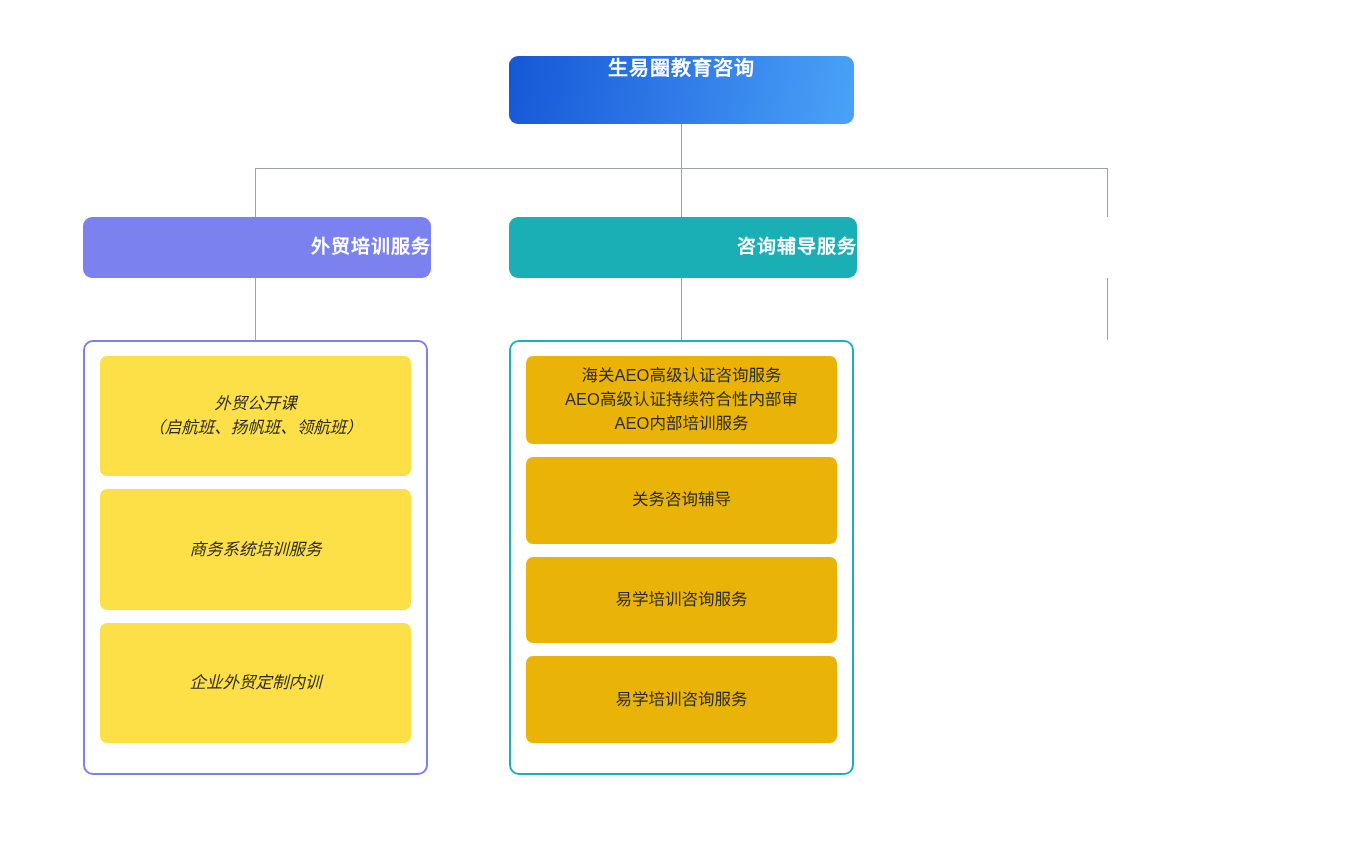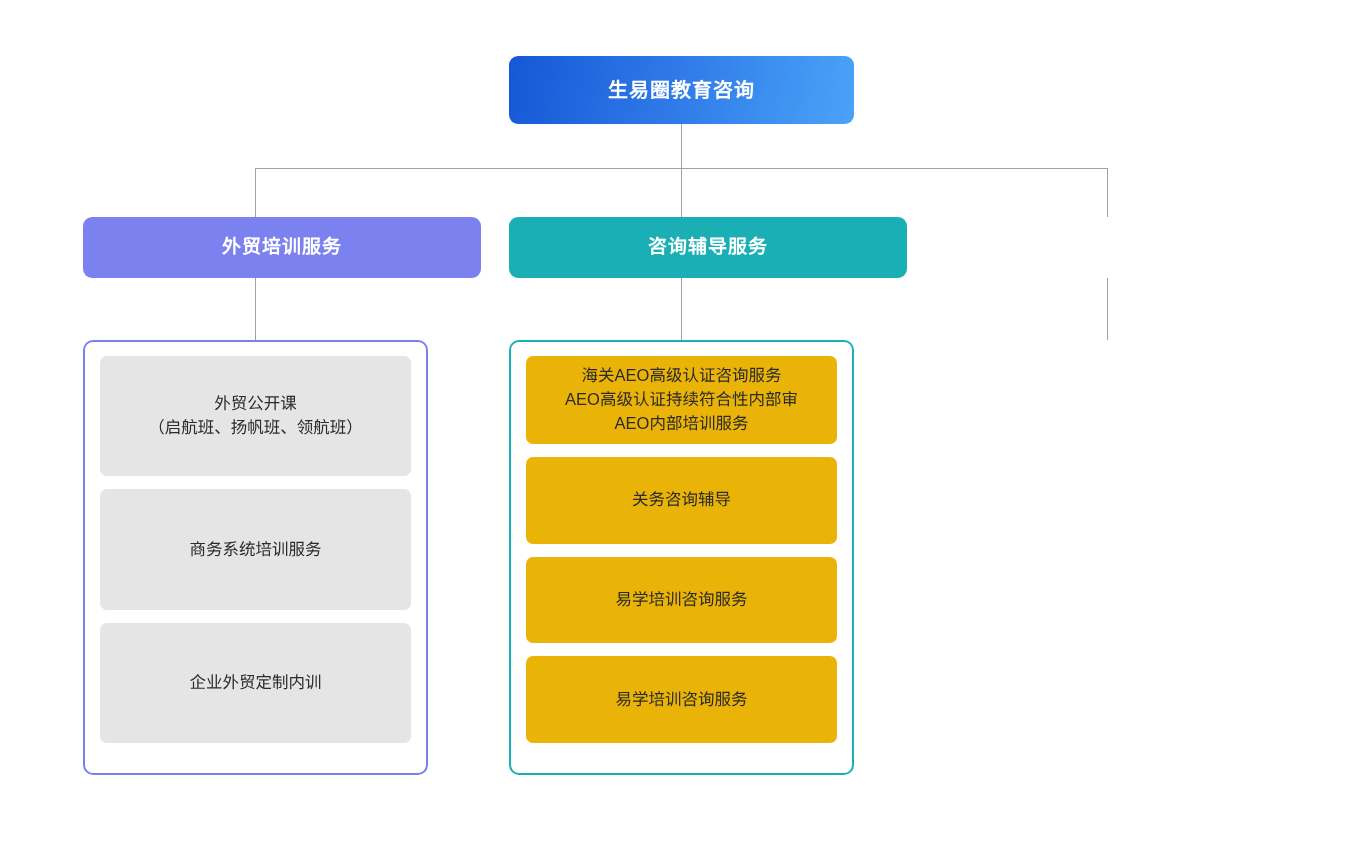--- a/index.html
+++ b/index.html
@@ -52,21 +52,21 @@
   
   .root-node {
     position: absolute;
     left: 509px;
     top: 56px;
     width: 345px;
     height: 68px;
     border-radius: 9px;
     background: linear-gradient(100deg, #1558d6 0%, #2f7ae8 48%, #4aa3f7 100%);
     display: flex;
-    align-items: center;
+    align-items: flex-start;
     justify-content: center;
     box-sizing: border-box;
   }
   .root-node .node-title {
     color: #ffffff;
     font-size: 20px;
     font-weight: bold;
     letter-spacing: 1px;
     line-height: 1.2;
     text-align: center;
@@ -76,26 +76,26 @@
   .column {
     position: absolute;
     top: 217px;
     width: 345px;
   }
   .column.col-1 { left: 83px; }
   .column.col-2 { left: 509px; }
   .column.col-3 { left: 935px; }
 
   .category-header {
-    width: 398px;
+    width: 348px;
     height: 61px;
     border-radius: 9px;
     display: flex;
     align-items: center;
-    justify-content: center;
+    justify-content: flex-end;
     box-sizing: border-box;
   }
   .category-header .header-title {
     color: #ffffff;
     font-size: 19px;
     font-weight: bold;
     letter-spacing: 1px;
     line-height: 1.2;
     text-align: center;
   }
@@ -132,21 +132,21 @@
     color: #2b2b2b;
     line-height: 1.45;
     text-align: center;
     white-space: pre-line;
     font-weight: normal;
   }
 
   
   .col-1 .category-header { background: #7b82f0; }
   .col-1 .items-panel     { border-color: #7b7ff0; }
-  .col-1 .item-card       { background: #e5e5e5; }
+  .col-1 .item-card       { background: #fde047; font-style: italic; }
 
   
   .col-2 .category-header { background: #1aafb5; }
   .col-2 .items-panel     { border-color: #16b2b8; }
   .col-2 .item-card       { background: #eab308; }
 
   
   .col-3 .category-header { background: #7ac943; }
   .col-3 .items-panel     { border-color: #79c94a; }
   .col-3 .item-card       { background: #dcefd6; }

